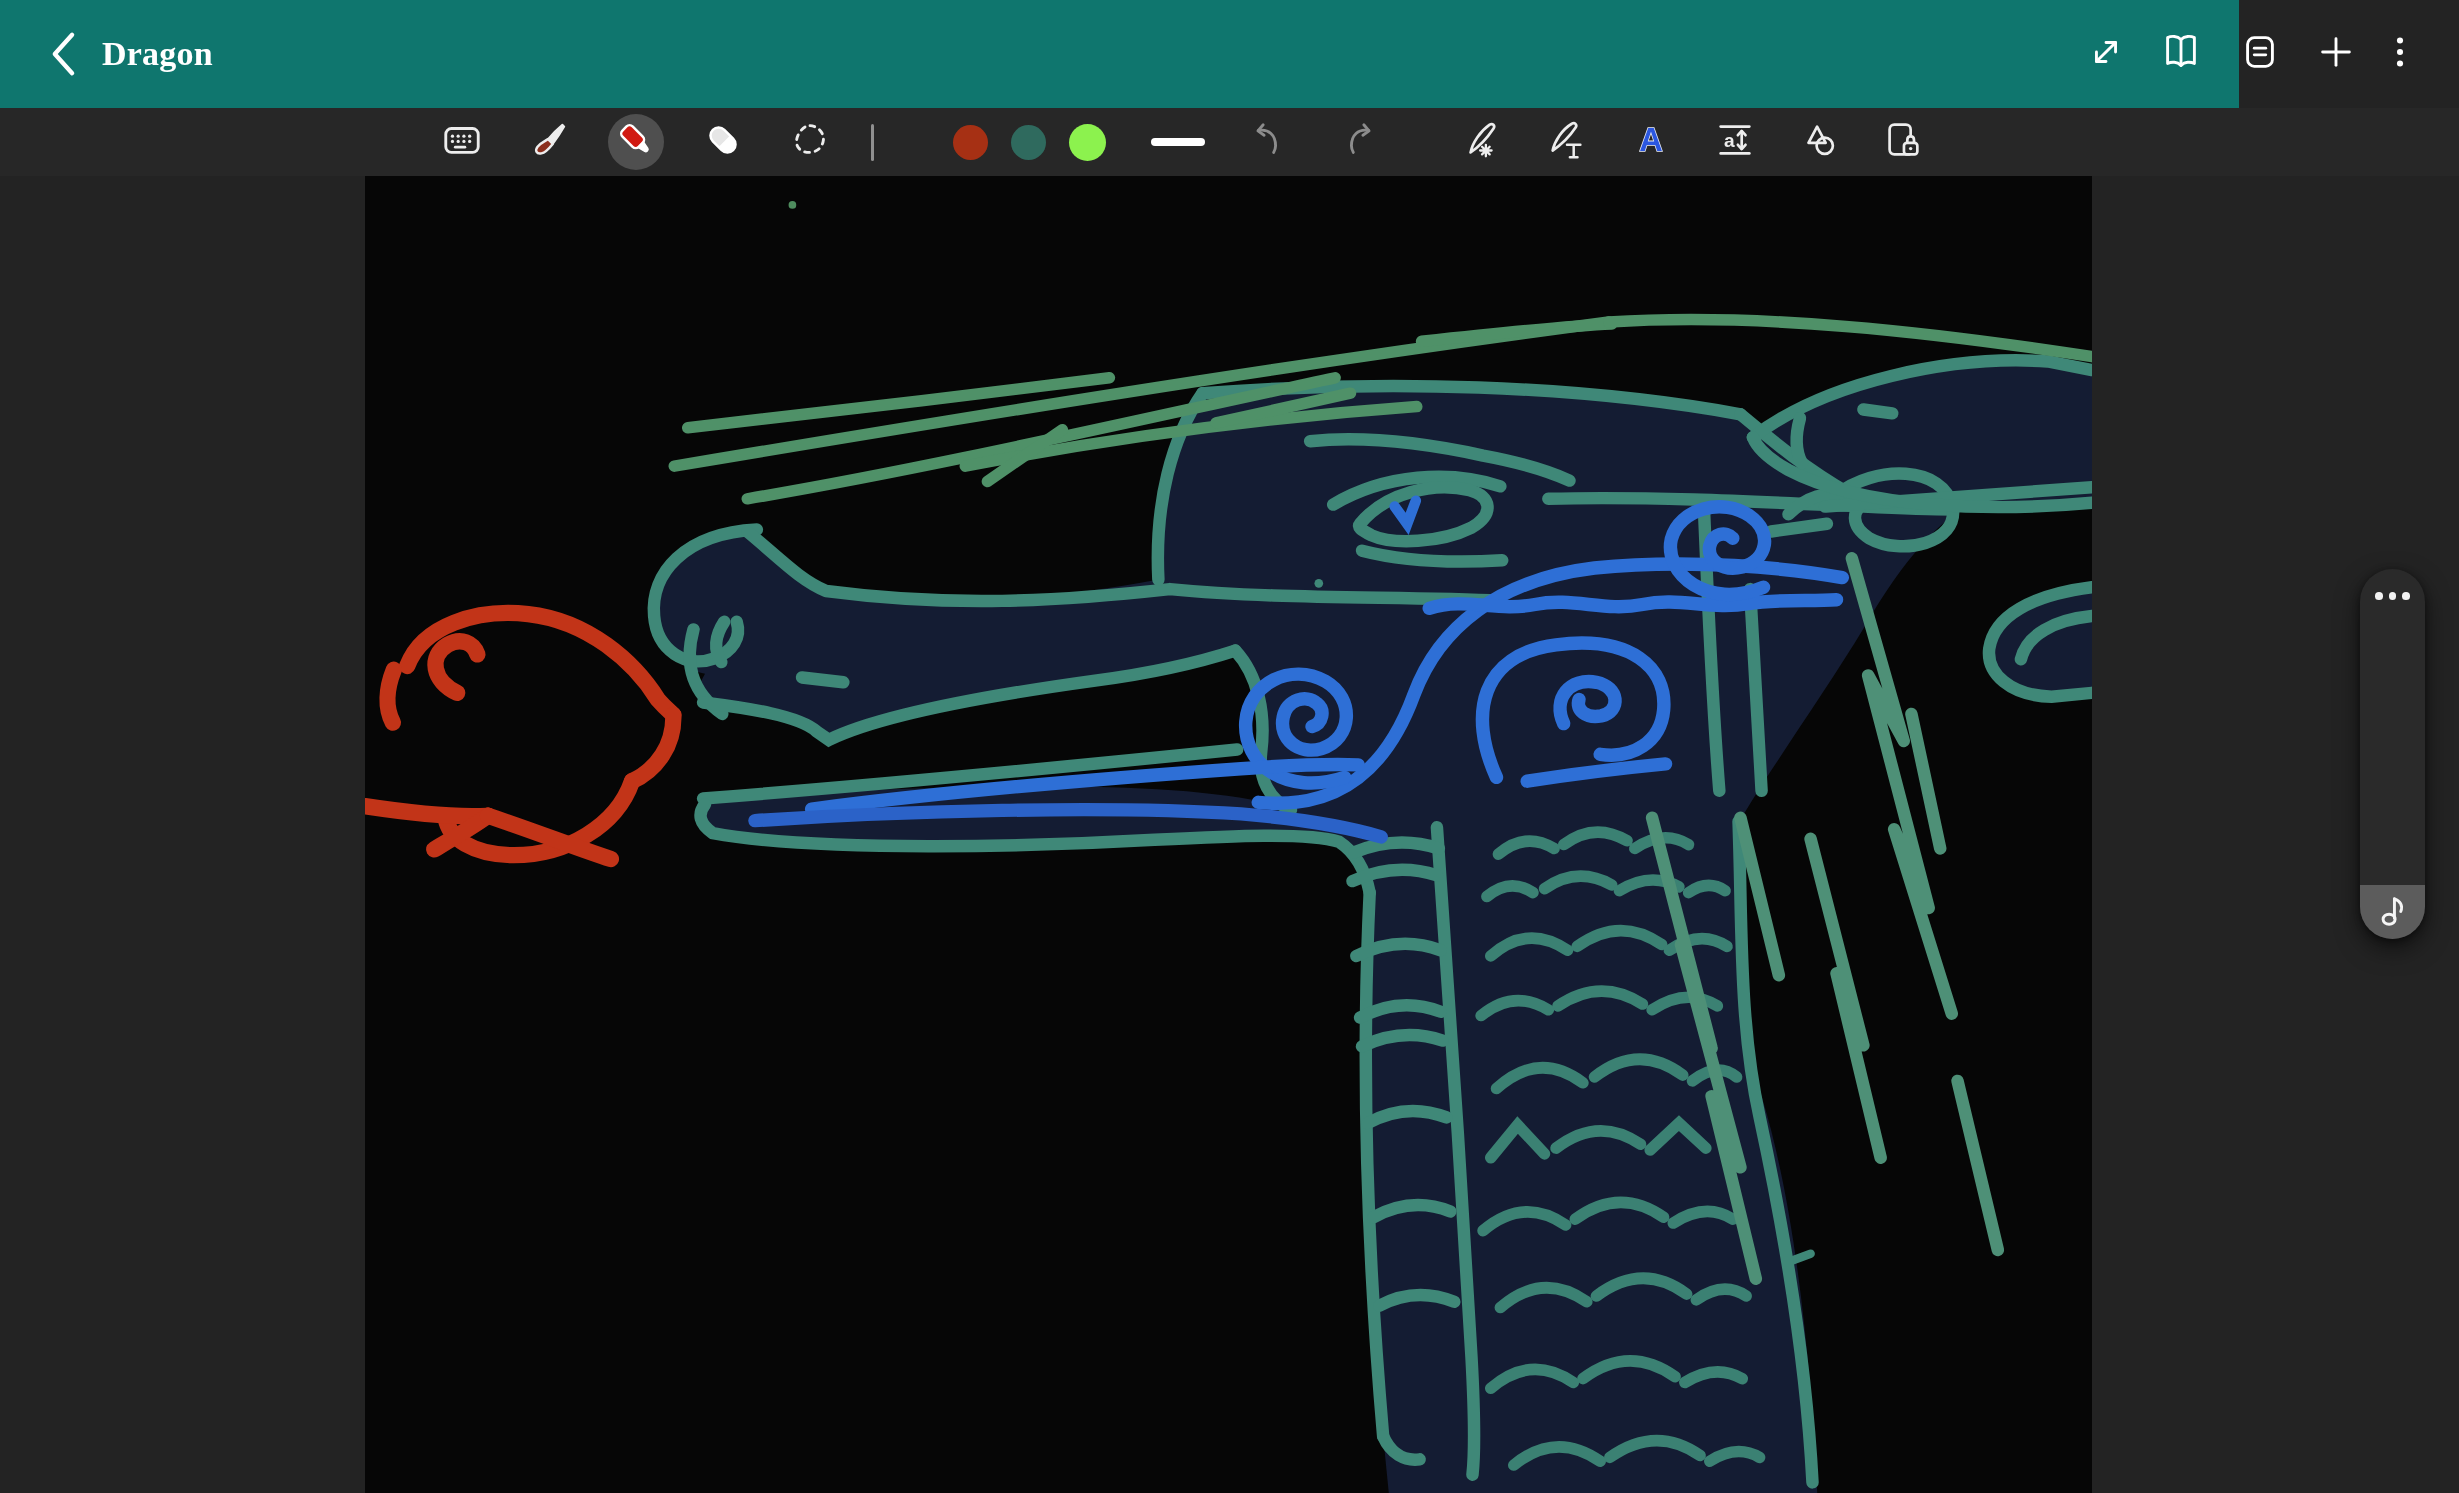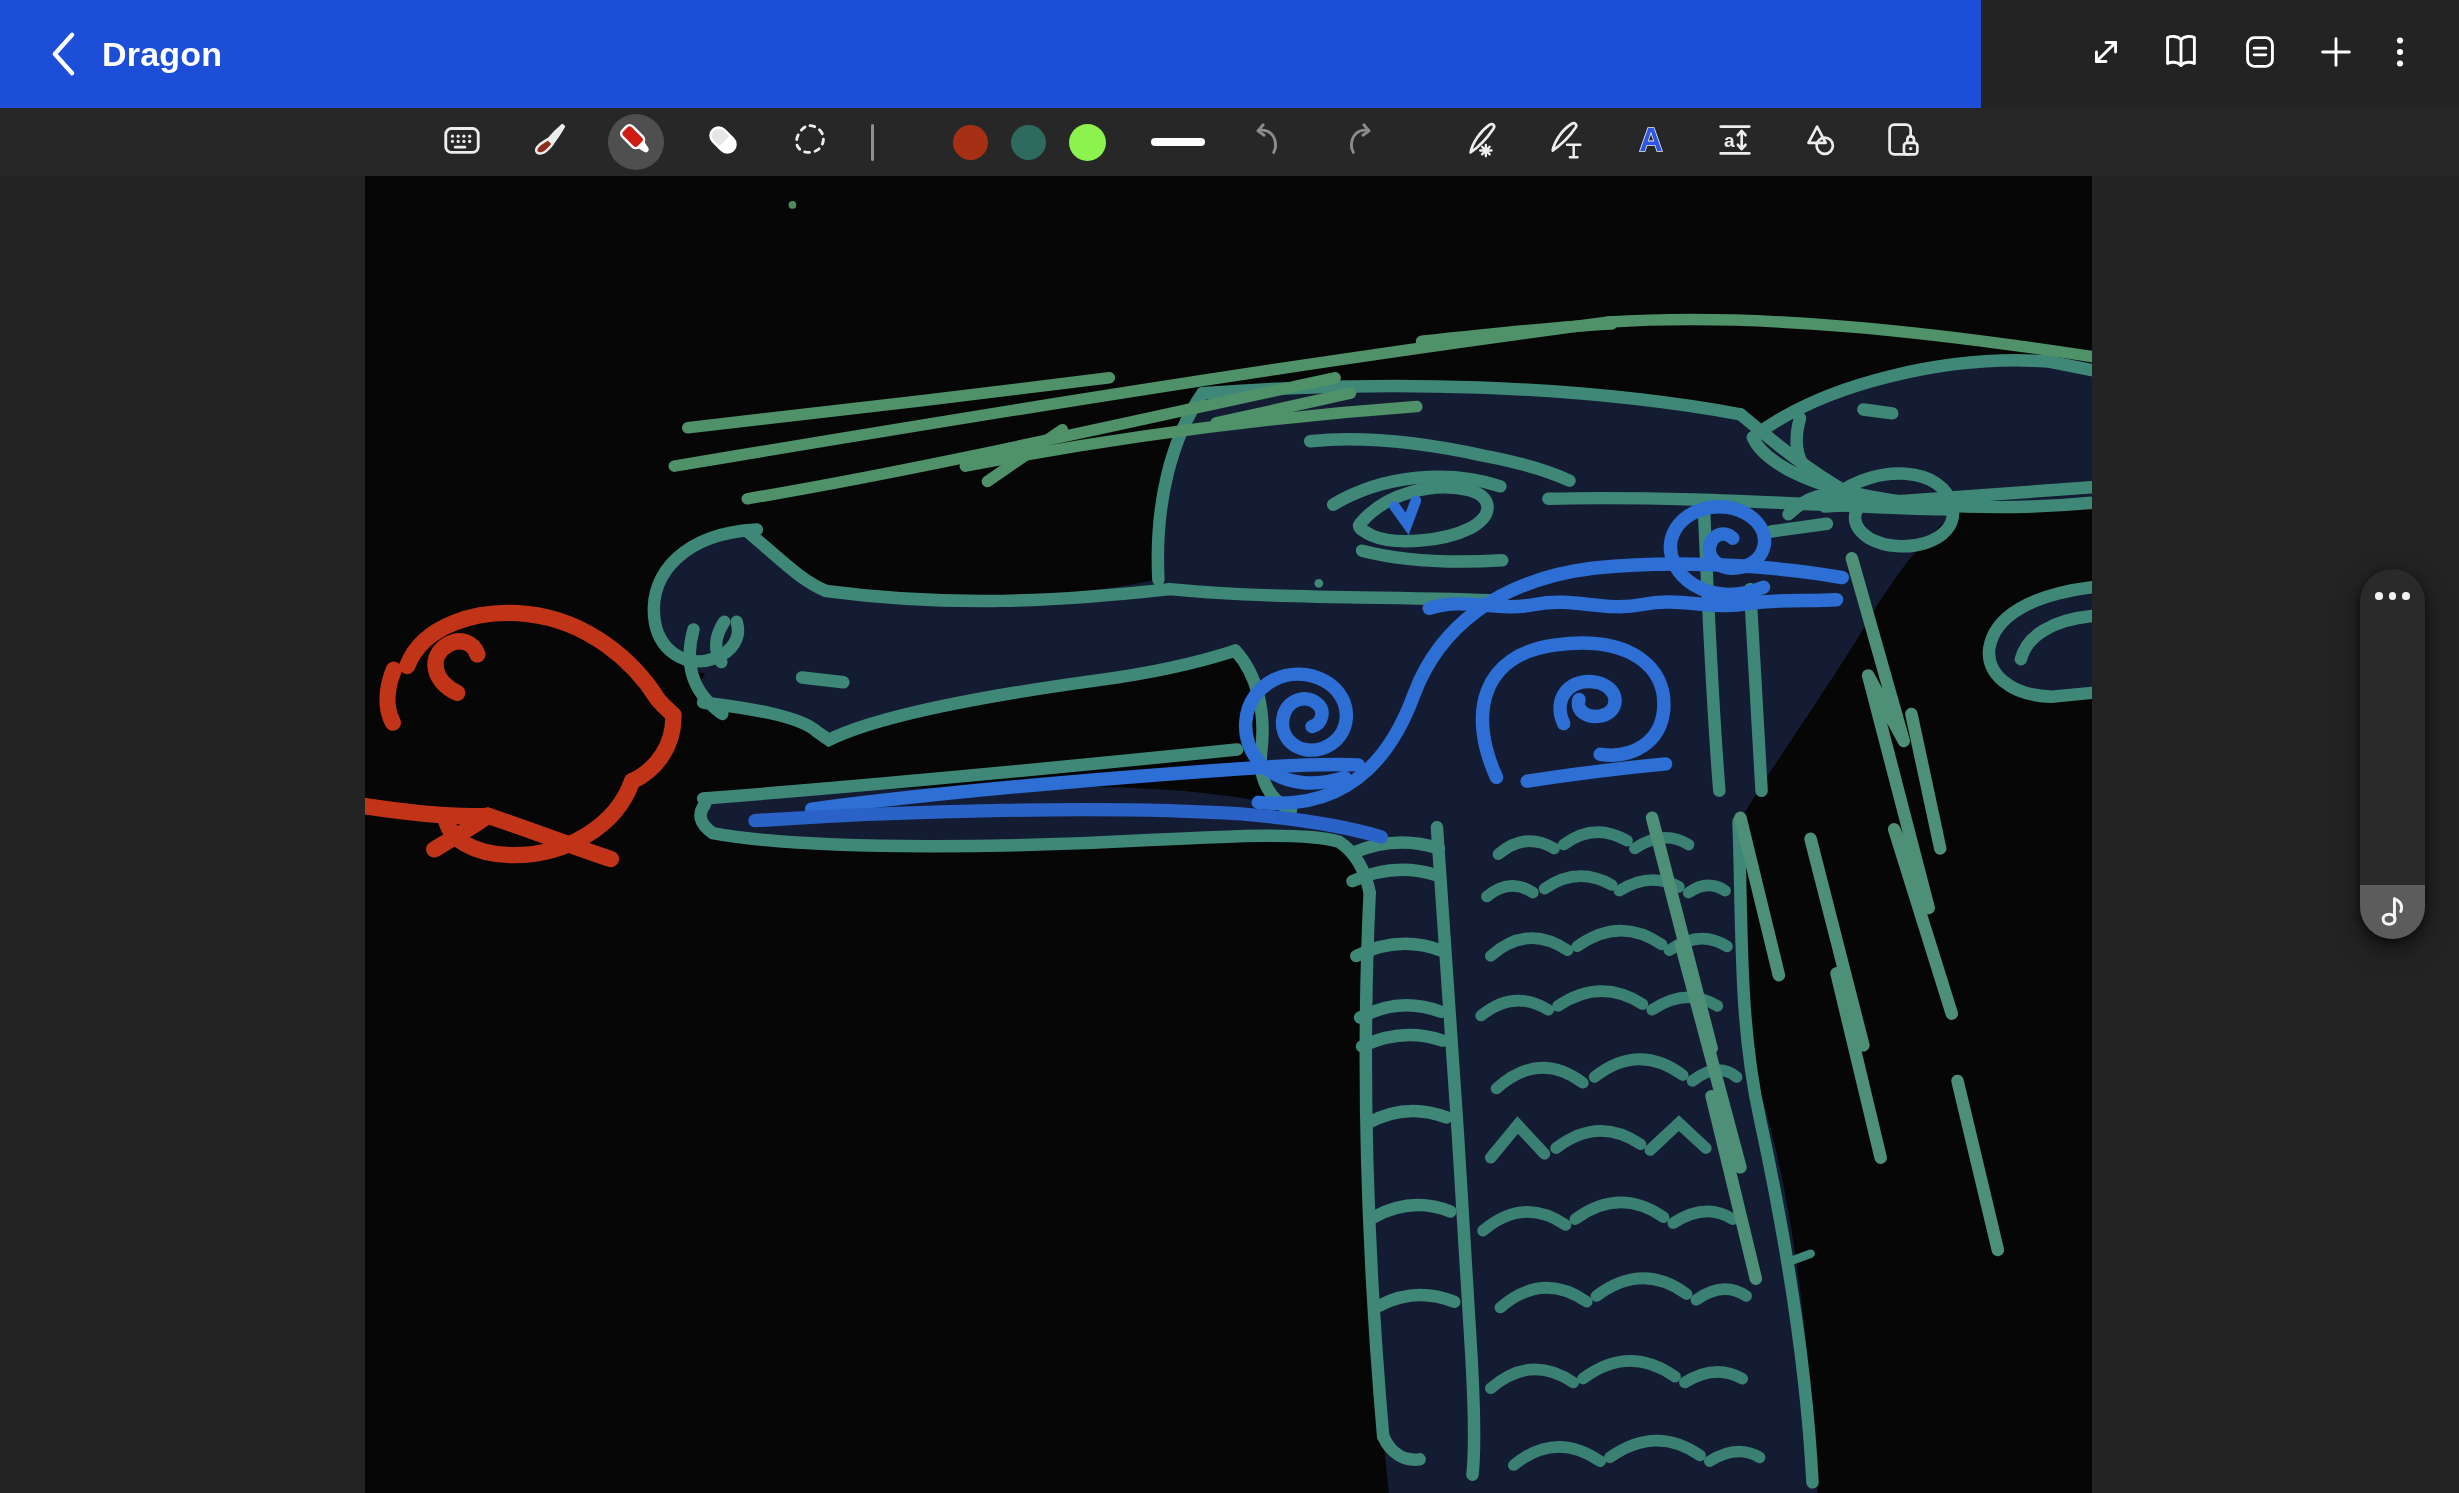--- a/index.html
+++ b/index.html
@@ -1,19 +1,19 @@
 <!DOCTYPE html>
 <html><head>
 <meta charset="utf-8">
 <style>
   html,body{margin:0;padding:0;background:#232323;width:2459px;height:1494px;overflow:hidden;
     font-family:"Liberation Sans",sans-serif;-webkit-user-select:none;}
   .abs{position:absolute;}
   
-  .topbar{left:0;top:0;width:1981px;height:108px;background:#1d4ed8;display:flex;align-items:center;}
+  .topbar{left:0;top:0;width:2239px;height:108px;background:#0f766e;display:flex;align-items:center;font-family:Liberation Serif, serif;}
   .backbtn{position:absolute;left:37px;top:31px;width:50px;height:50px;display:flex;align-items:center;justify-content:center;cursor:pointer;}
   .title{position:absolute;left:102px;top:0;height:108px;display:flex;align-items:center;
     color:#ffffff;font-size:34px;font-weight:700;letter-spacing:0.2px;}
   .top-act{position:absolute;top:30px;width:48px;height:48px;display:flex;align-items:center;justify-content:center;cursor:pointer;}
   
   .toolbar{left:0;top:108px;width:2459px;height:68px;background:#272727;}
   .toolrow{position:absolute;left:441px;top:0;height:68px;display:flex;align-items:center;}
   .tbtn{width:42px;height:42px;display:flex;align-items:center;justify-content:center;position:relative;cursor:pointer;flex:0 0 auto;}
   .tbtn.sel::before{content:"";position:absolute;left:-6.7px;top:-6.7px;width:56px;height:56px;border-radius:50%;background:#4f4f4f;}
   .tbtn svg{position:relative;}

